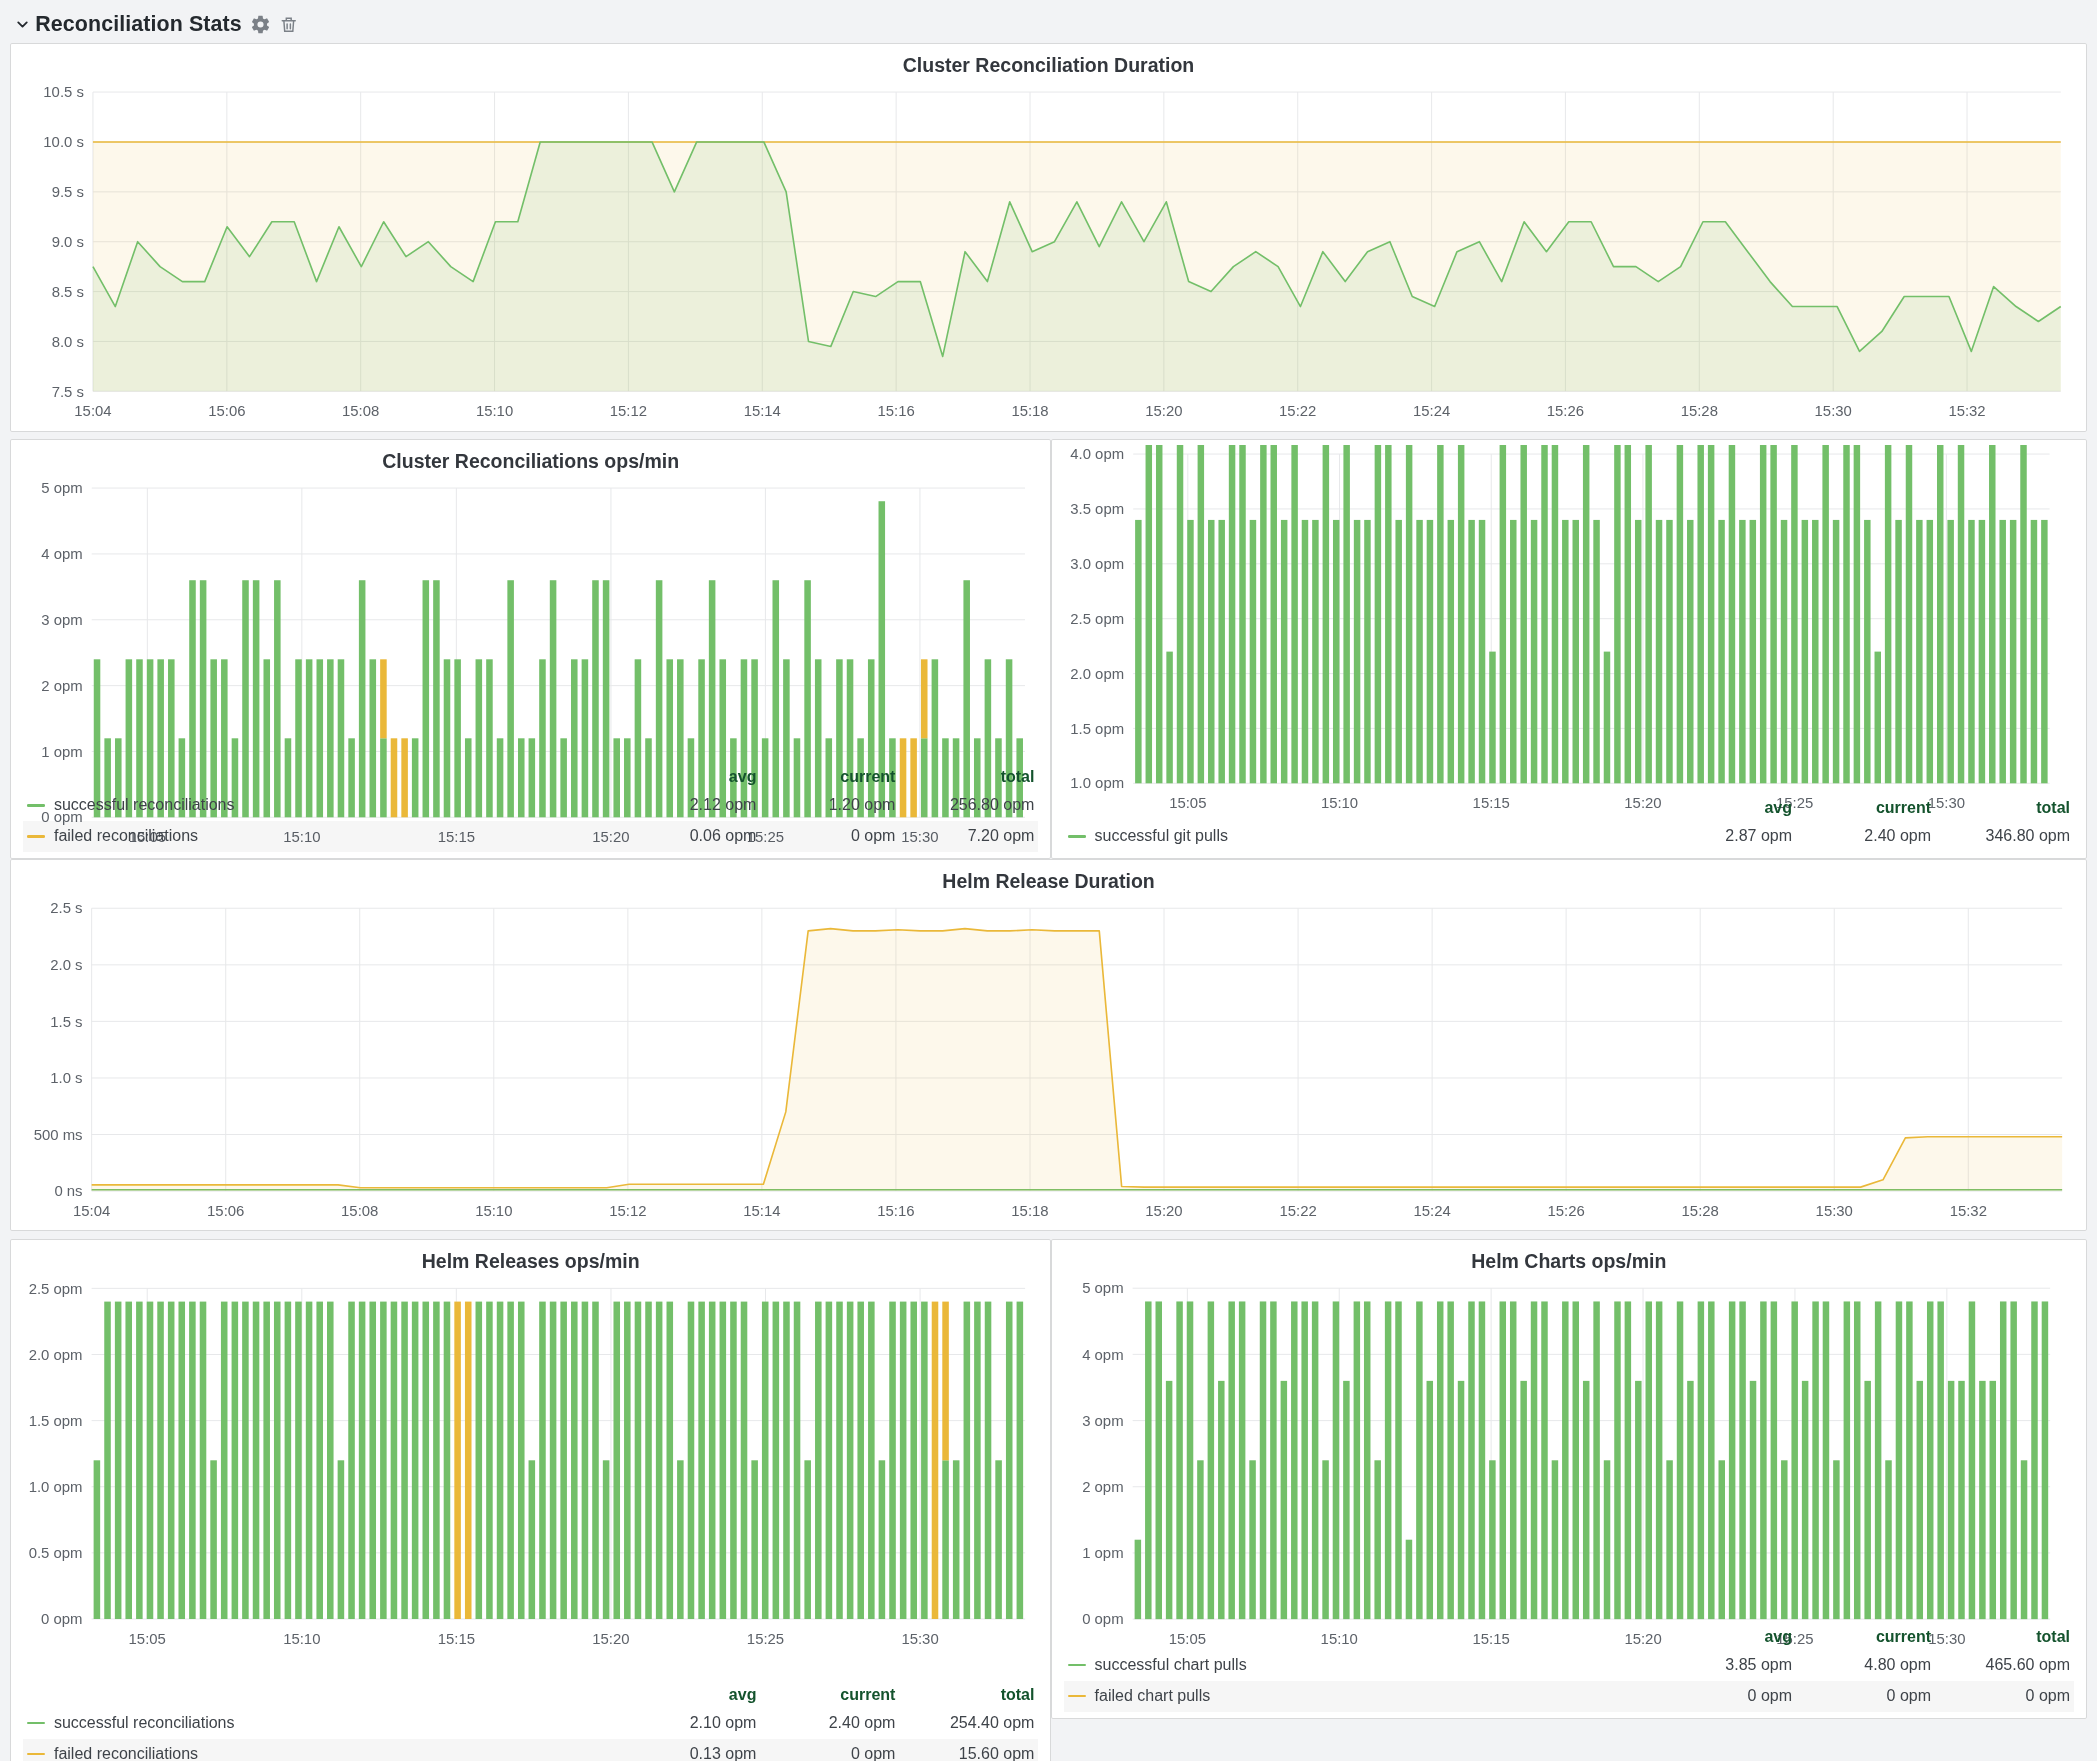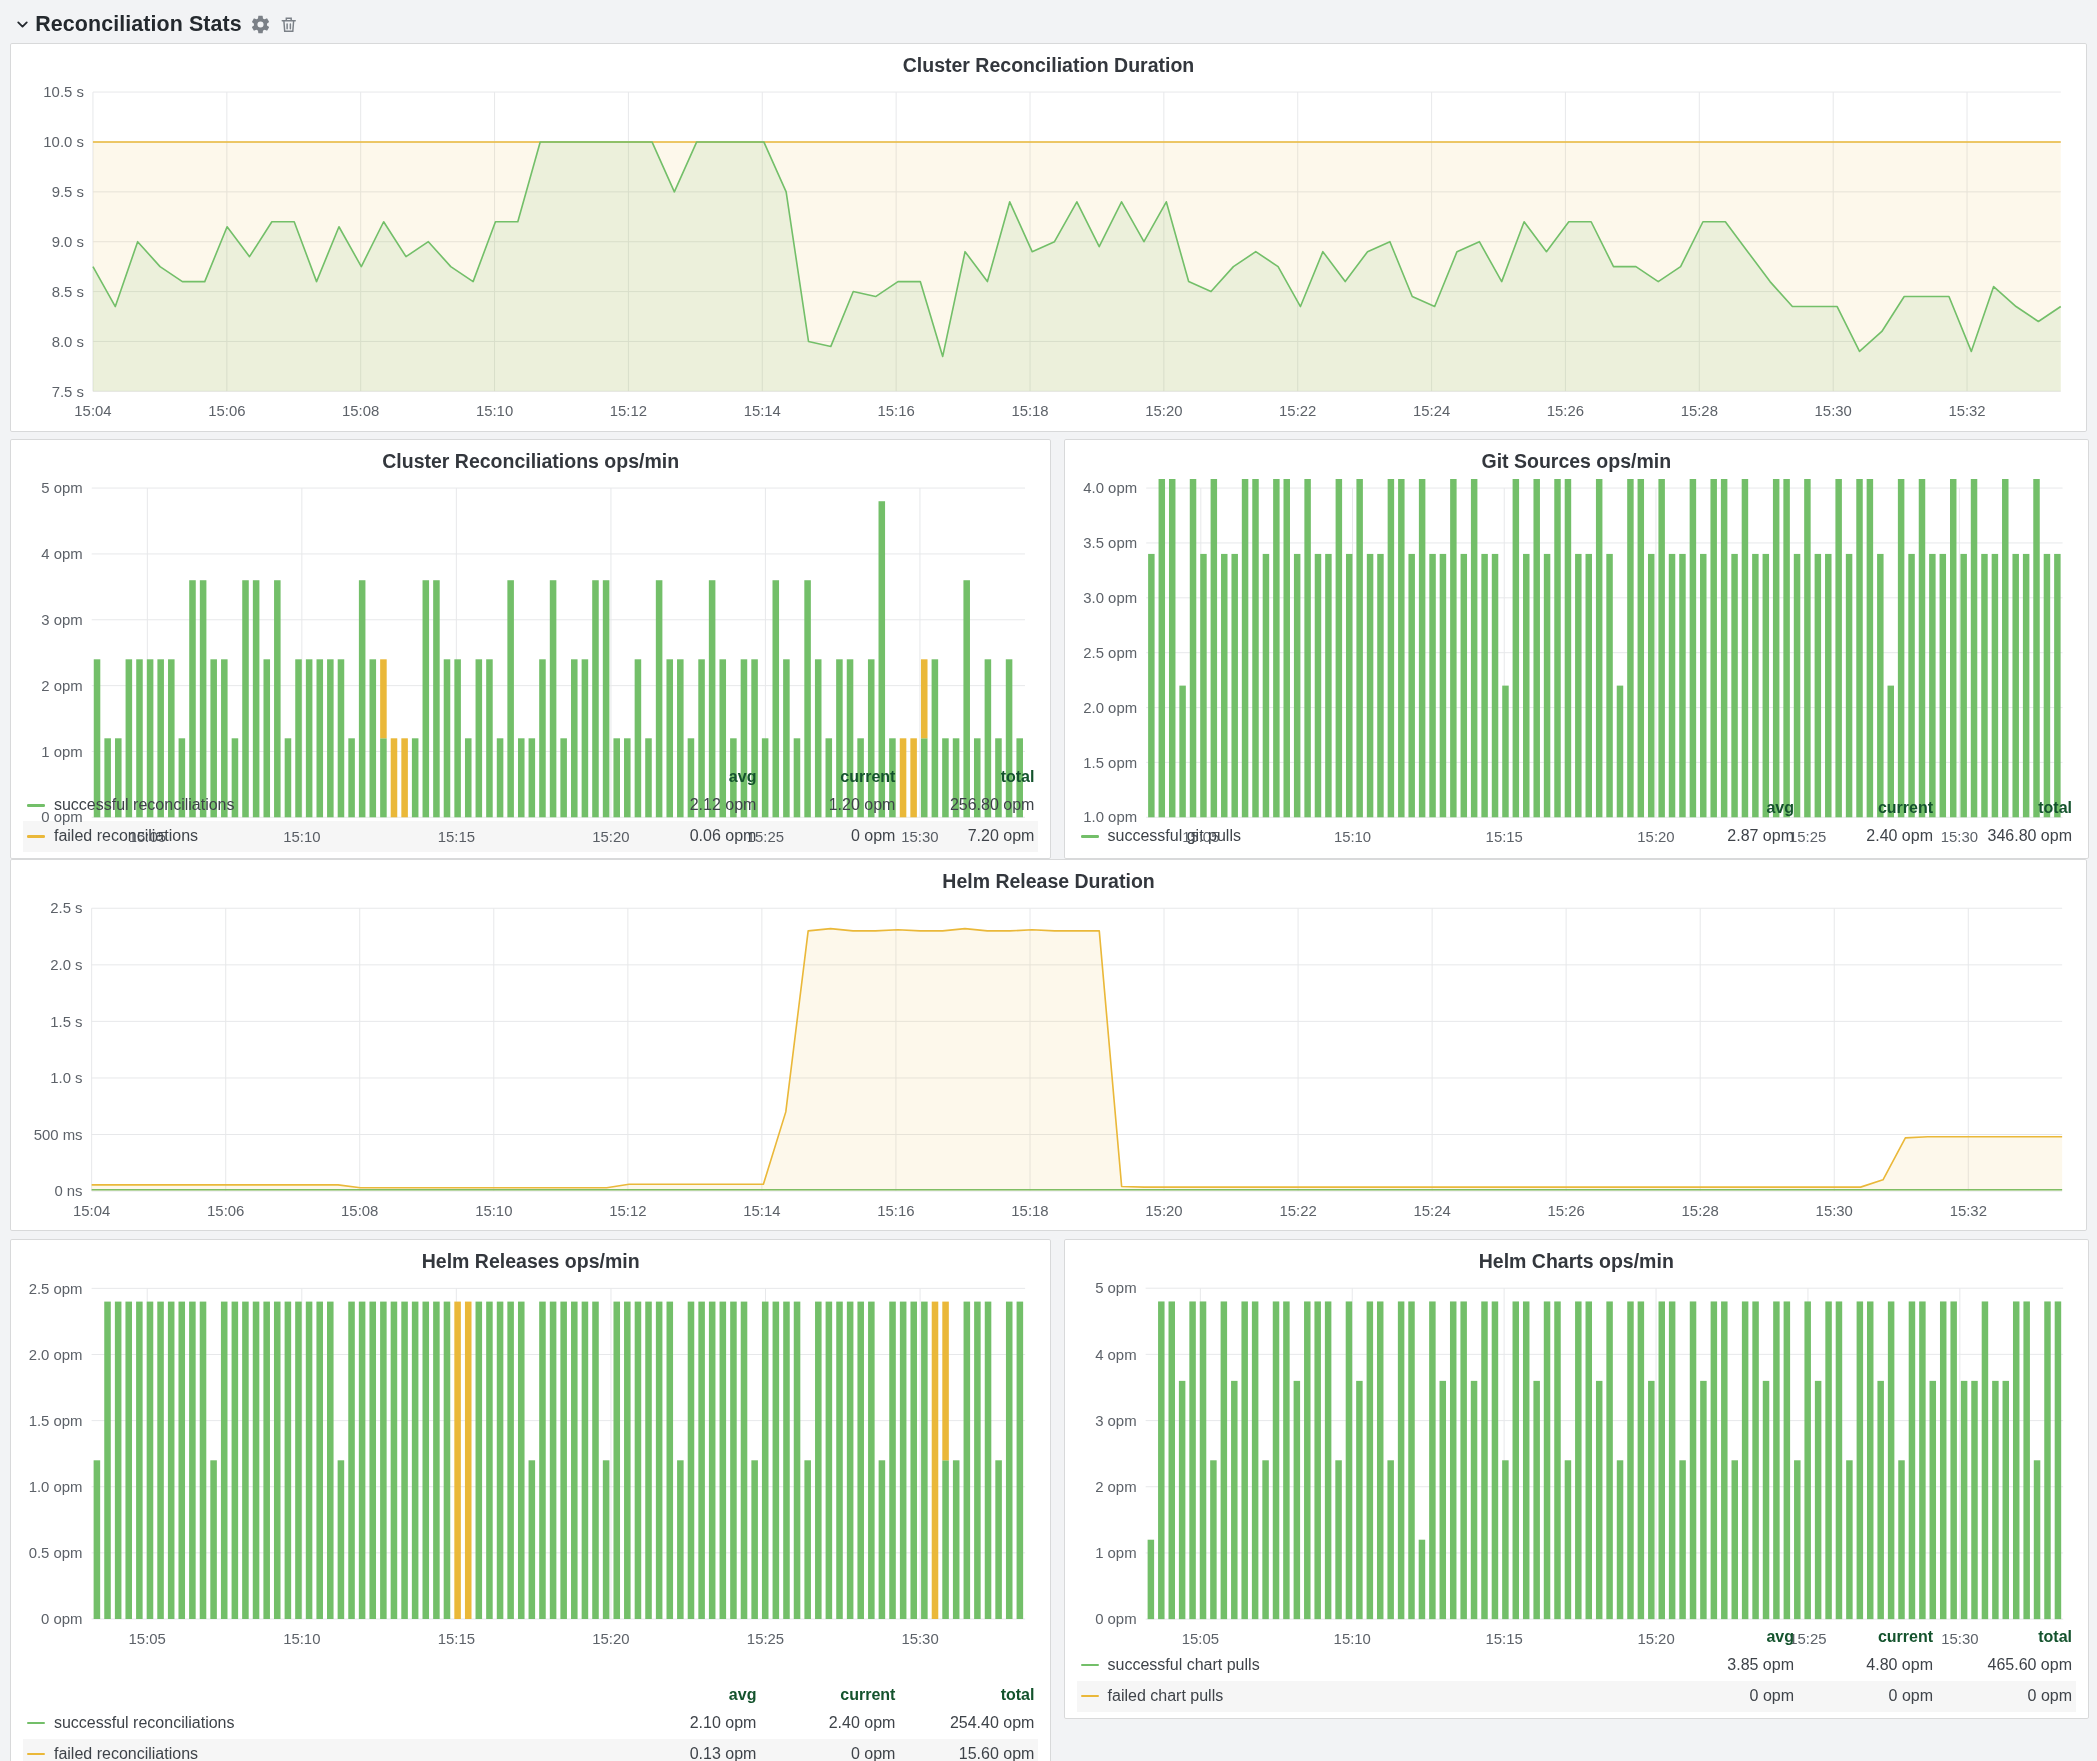--- a/index.html
+++ b/index.html
@@ -8,21 +8,21 @@
     background:#f2f3f5;
     font-family:"Liberation Sans", sans-serif;
     color:#3e4349;
     overflow:hidden;
   }
   .wrap { padding:6.5px 10.4px; }
   .sec-head { display:flex; align-items:center; gap:4px; height:36px; padding:0 3.9px; }
   .sec-head .chev { display:flex; align-items:center; }
   .sec-title { font-size:21.4px; font-weight:700; color:#24292e; letter-spacing:0.1px; }
   .icon-btn { display:flex; align-items:center; cursor:pointer; margin-left:3.9px; }
-  .row { display:flex; gap:13px; }
+  .row { display:flex; }
   .panel {
     background:#ffffff;
     border:0.6px solid #d8d9da;
     border-radius:1.9px;
     display:flex; flex-direction:column;
     padding:5.2px 7.8px 6.5px;
   }
   .panel-title {
     text-align:center; font-size:19.5px; font-weight:600; color:#33373d;
     height:34px; line-height:32px; flex:0 0 auto; cursor:pointer;
@@ -257,21 +257,20 @@
               <span class="lg-swatch" style="background:#eab839"></span>
               <span>failed reconciliations</span>
             </span>
             <span class="lg-col">0.06 opm</span>
             <span class="lg-col">0 opm</span>
             <span class="lg-col">7.20 opm</span>
           </div>
         </div>
     </div>
     <div class="panel" style="flex:1 1 auto;height:420px;">
-      <div class="panel-title">Git Sources ops/min</div>
       <div class="chart"><svg width="1007" height="372" viewBox="0 0 1552 574">
             <line x1="196.3" y1="14" x2="196.3" y2="522" stroke="#e6e7e9" stroke-width="1.5"></line>
             <line x1="430.4" y1="14" x2="430.4" y2="522" stroke="#e6e7e9" stroke-width="1.5"></line>
             <line x1="664.5" y1="14" x2="664.5" y2="522" stroke="#e6e7e9" stroke-width="1.5"></line>
             <line x1="898.6" y1="14" x2="898.6" y2="522" stroke="#e6e7e9" stroke-width="1.5"></line>
             <line x1="1132.7" y1="14" x2="1132.7" y2="522" stroke="#e6e7e9" stroke-width="1.5"></line>
             <line x1="1366.8" y1="14" x2="1366.8" y2="522" stroke="#e6e7e9" stroke-width="1.5"></line>
             <line x1="112" y1="522" x2="1526" y2="522" stroke="#e6e7e9" stroke-width="1.5"></line>
             <text x="98" y="530" text-anchor="end" font-size="23" fill="#5d6269">1.0 opm</text>
             <line x1="112" y1="437.3" x2="1526" y2="437.3" stroke="#e6e7e9" stroke-width="1.5"></line>

